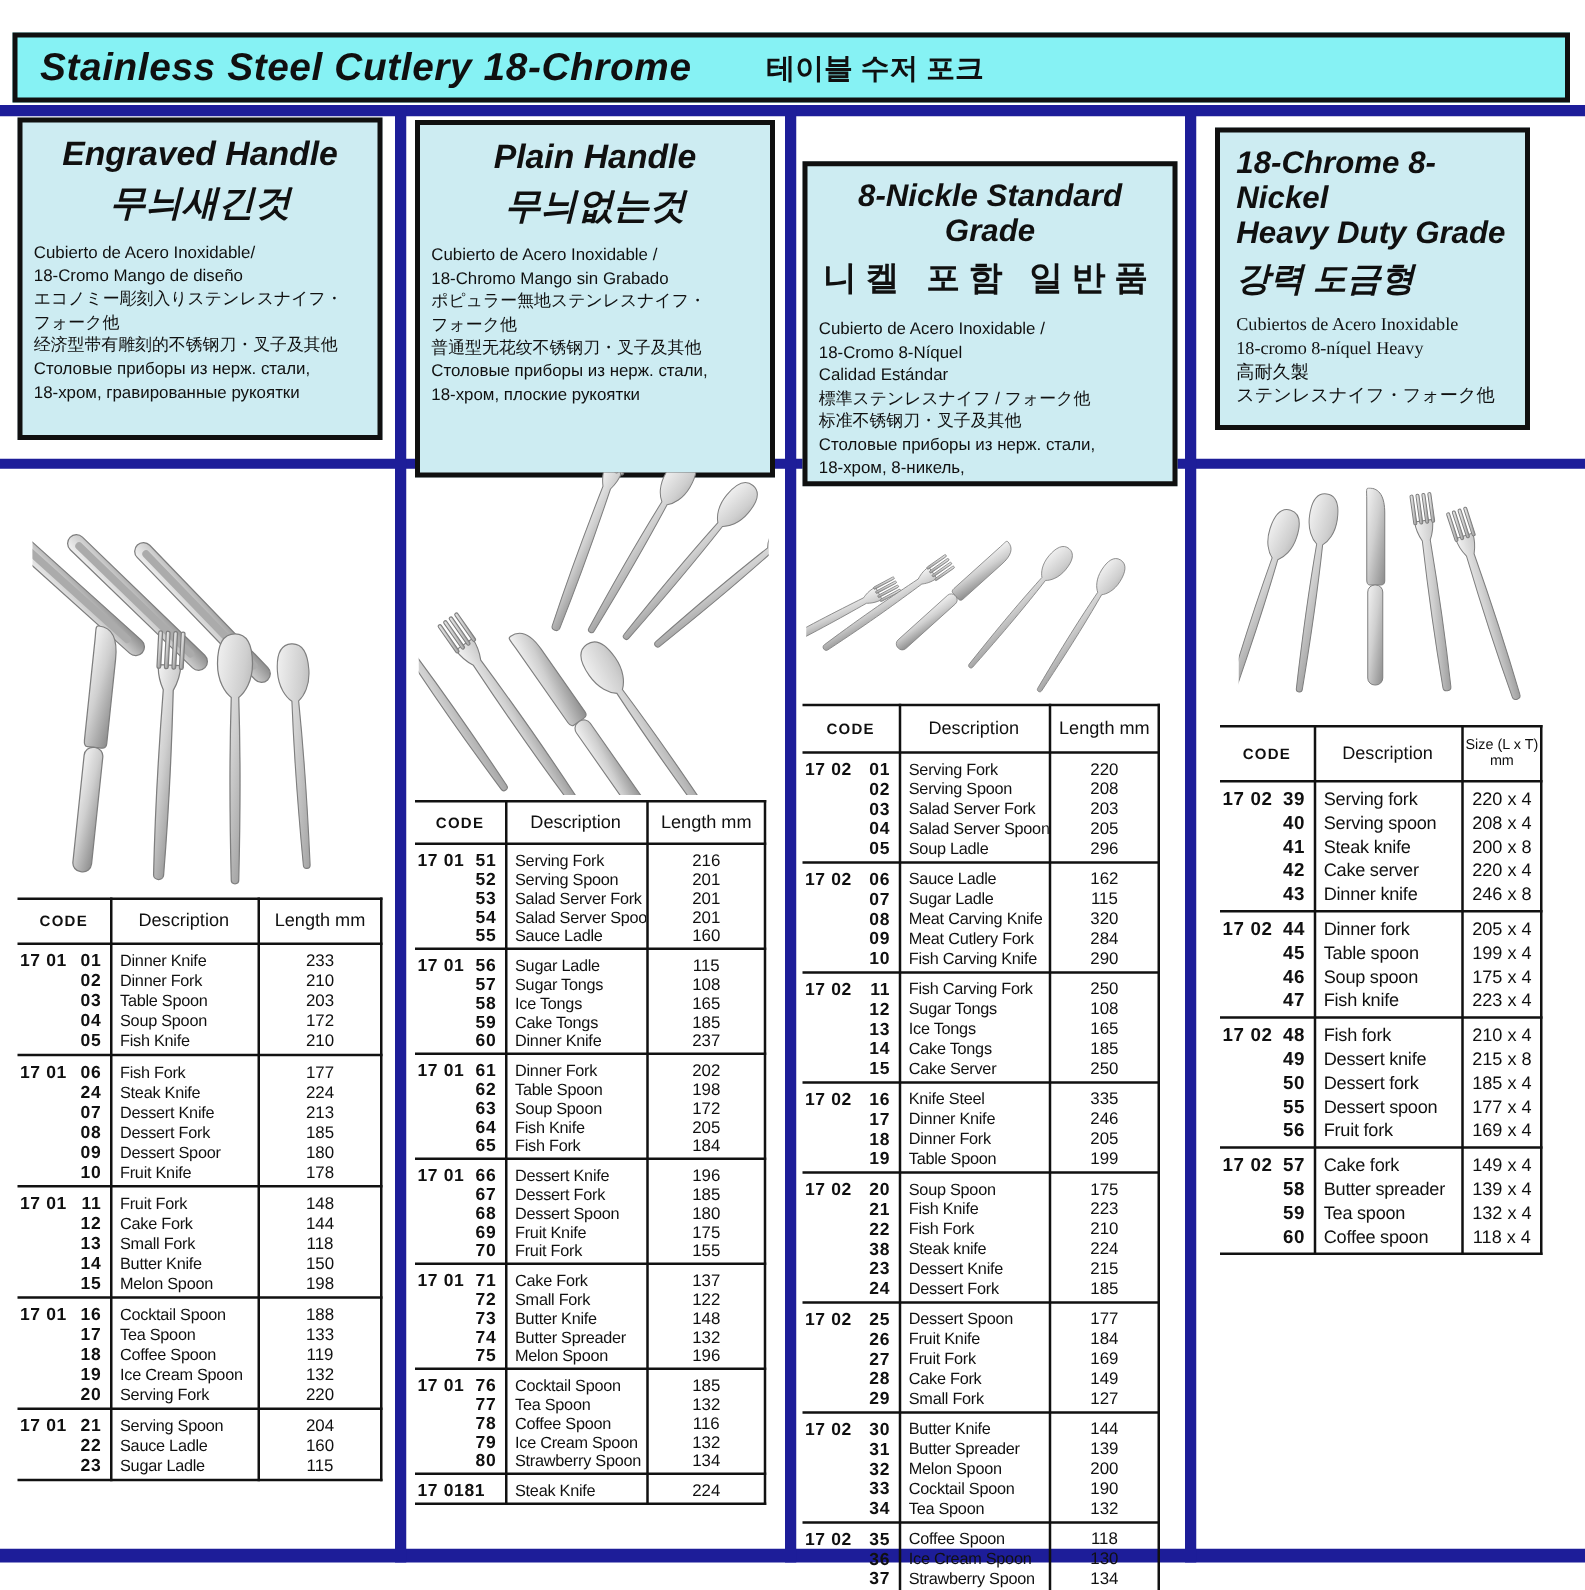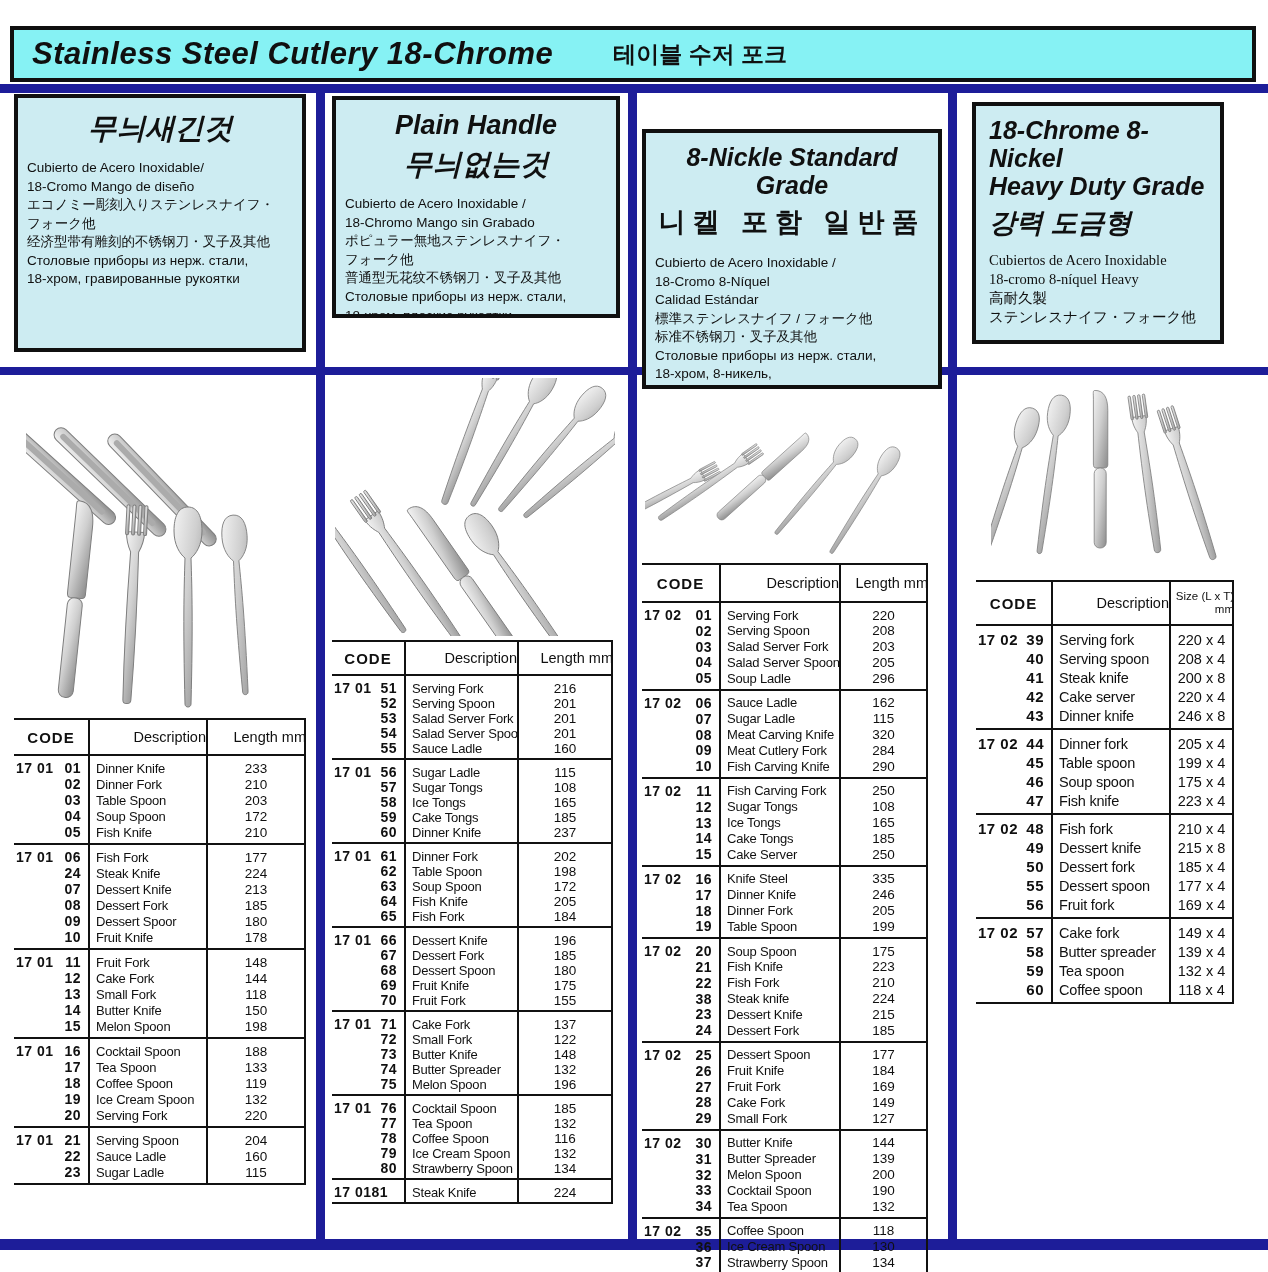--- a/index.html
+++ b/index.html
@@ -27,21 +27,21 @@
   .c0{left:10px;width:306px;}
   .c1{left:325px;width:303px;}
   .c2{left:637px;width:369px;margin-top:31px;}
   .c3{left:957px;width:300px;}
   
   .hbox{
     position:absolute;box-sizing:border-box;background:#cdecf2;
     border:4px solid #101010;padding:6px 9px;text-align:center;overflow:hidden;
   }
   .c0 .hbox{left:4px;top:10px;width:292px;height:258px;}
-  .c1 .hbox{left:7px;top:12px;width:288px;height:222px;}
+  .c1 .hbox{left:7px;top:12px;width:288px;height:286px;}
   .c2 .hbox{left:5px;top:14px;width:300px;height:260px;}
   .c3 .hbox{left:15px;top:18px;width:252px;height:242px;text-align:left;padding-left:13px;}
   .htitle{font-size:27px;font-weight:bold;font-style:italic;margin-top:4px;line-height:1.12;white-space:pre-line;}
   .c2 .htitle{font-size:25px;}
   .c3 .htitle{font-size:25px;}
   .ktitle{font-size:29px;font-weight:bold;font-style:italic;margin:5px 0 10px;}
   .c2 .ktitle{font-style:normal;letter-spacing:7px;font-size:27px;margin-bottom:14px;}
   .c3 .ktitle{font-size:27px;}
   .hlines{text-align:left;font-size:13.5px;line-height:1.3;}
   .hlines div{margin:1px 0;}
@@ -57,23 +57,23 @@
   .ctable{position:absolute;}
   .c0 .ctable{left:4px;top:634px;width:292px;}
   .c1 .ctable{left:7px;top:556px;width:281px;}
   .c2 .ctable{left:5px;top:448px;width:286px;}
   .c3 .ctable{left:19px;top:496px;width:258px;}
   .thead{display:grid;border-top:2px solid #111;border-bottom:2px solid #111;align-items:center;}
   .c0 .thead{grid-template-columns:74px 118px 100px;height:34px;}
   .c1 .thead{grid-template-columns:72px 113px 96px;height:32px;}
   .c2 .thead{grid-template-columns:77px 120px 89px;height:36px;}
   .c3 .thead{grid-template-columns:75px 118px 65px;height:42px;}
-  .th{text-align:center;font-size:15px;}
+  .th{text-align:center;font-size:12px;}
   .th1{font-weight:bold;letter-spacing:1px;}
-  .th2,.th3{font-weight:normal;font-size:14.5px;text-align:right;}
+  .th2,.th3{font-weight:normal;font-size:14.5px;}
   .c3 .th3{font-size:11.5px;line-height:1.1;white-space:pre-line;}
   .tgroup{border-bottom:2px solid #111;padding:4px 0 3px;}
   .trow{display:grid;}
   .c0 .trow{grid-template-columns:74px 118px 100px;height:16px;}
   .c1 .trow{grid-template-columns:72px 113px 96px;height:15px;}
   .c2 .trow{grid-template-columns:77px 120px 89px;height:15.8px;}
   .c3 .trow{grid-template-columns:75px 118px 65px;height:19px;}
   .td{display:flex;align-items:center;min-width:0;}
   .tdcode{justify-content:space-between;padding:0 7px 0 2px;font-weight:bold;font-size:14px;letter-spacing:.5px;}
   .c3 .tdcode{font-size:15px;}
@@ -125,20 +125,21 @@
 
 <div class="hrule rule-top"></div>
 <div class="hrule rule-mid"></div>
 <div class="hrule rule-bottom"></div>
 <div class="vbar v1"></div>
 <div class="vbar v2"></div>
 <div class="vbar v3"></div>
 
 <div class="col c0">
   <div class="hbox">
+    <div class="htitle">Engraved Handle</div>
     <div class="ktitle">무늬새긴것</div>
     <div class="hlines">
         <div>Cubierto de Acero Inoxidable/</div>
         <div>18-Cromo Mango de diseño</div>
         <div>エコノミー彫刻入りステンレスナイフ・</div>
         <div>フォーク他</div>
         <div>经济型带有雕刻的不锈钢刀・叉子及其他</div>
         <div>Столовые приборы из нерж. стали,</div>
         <div>18-хром, гравированные рукоятки</div>
       </div>

